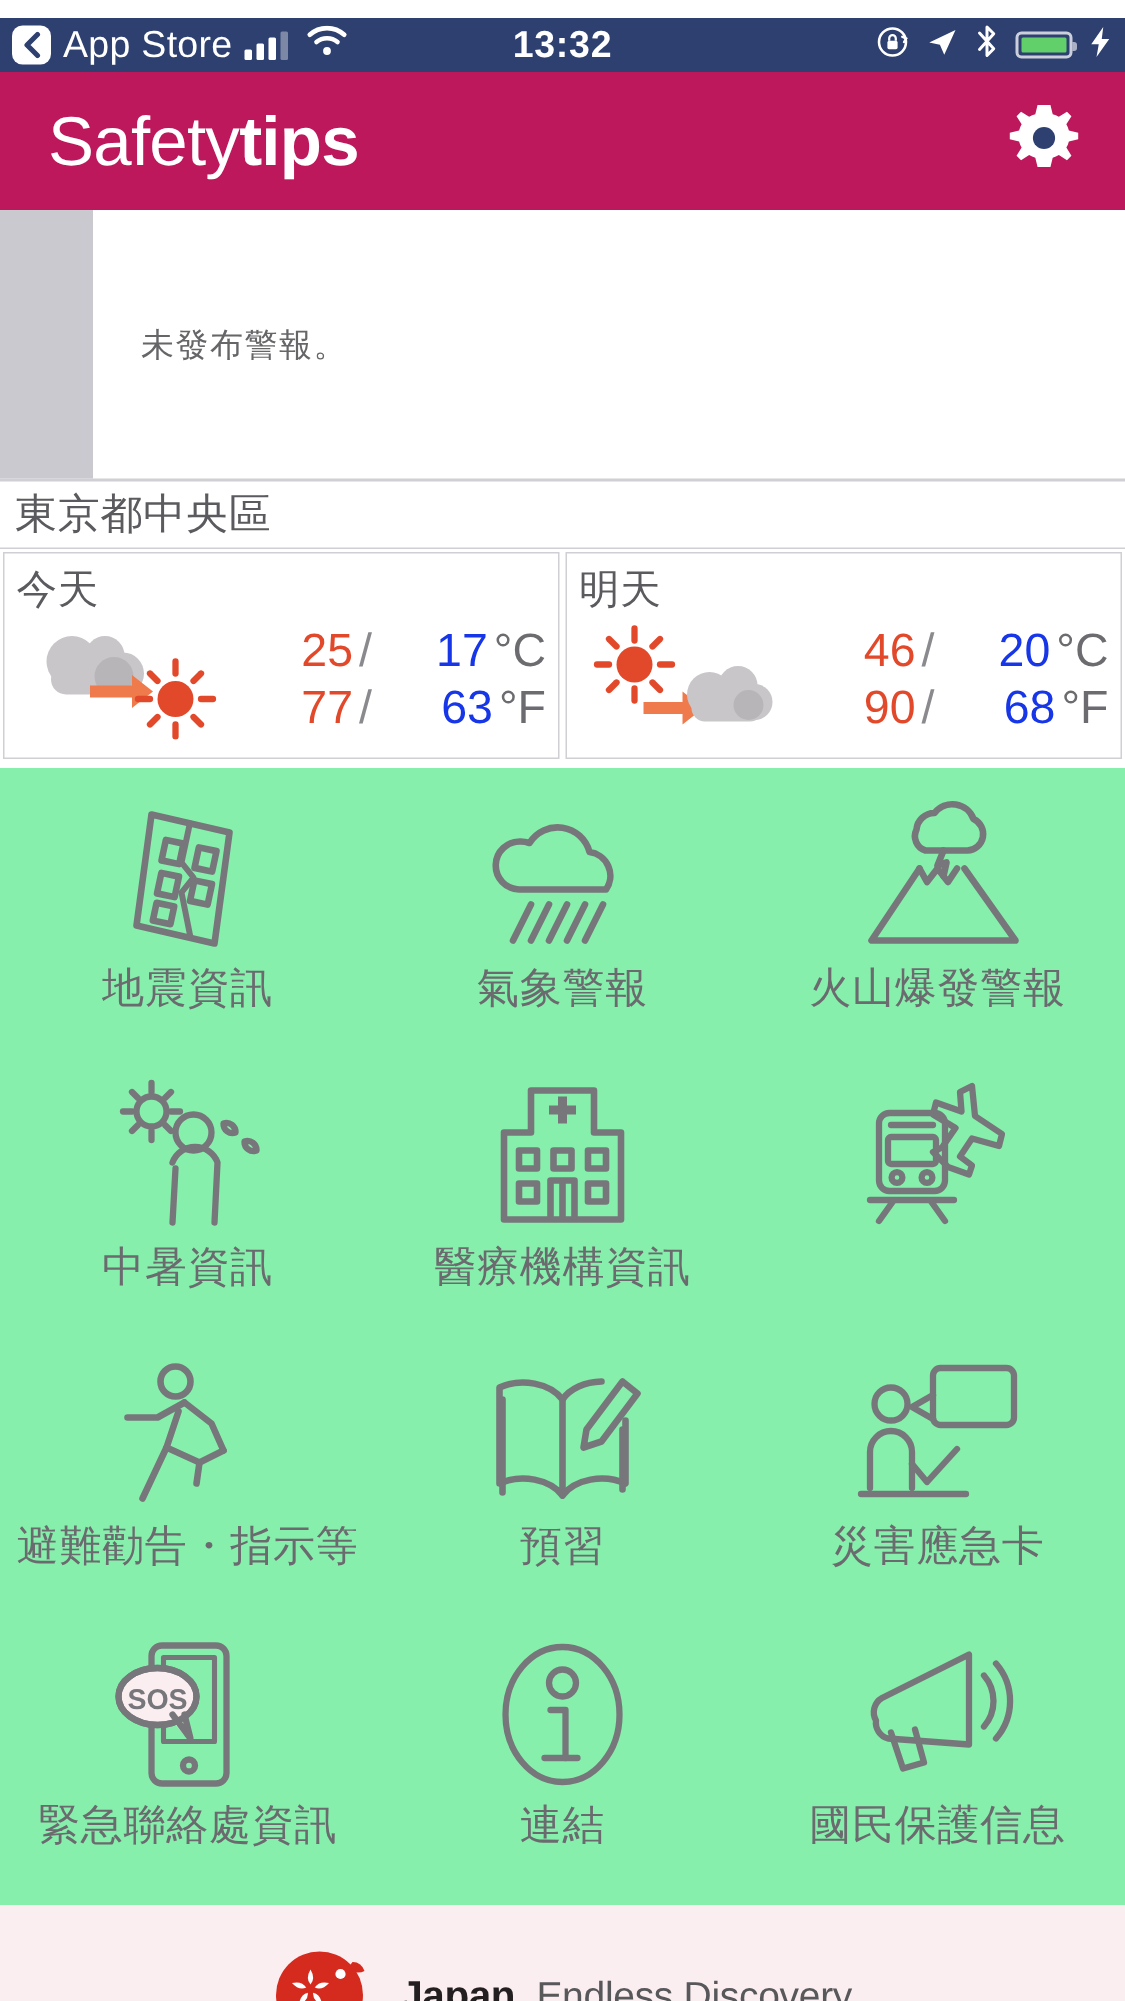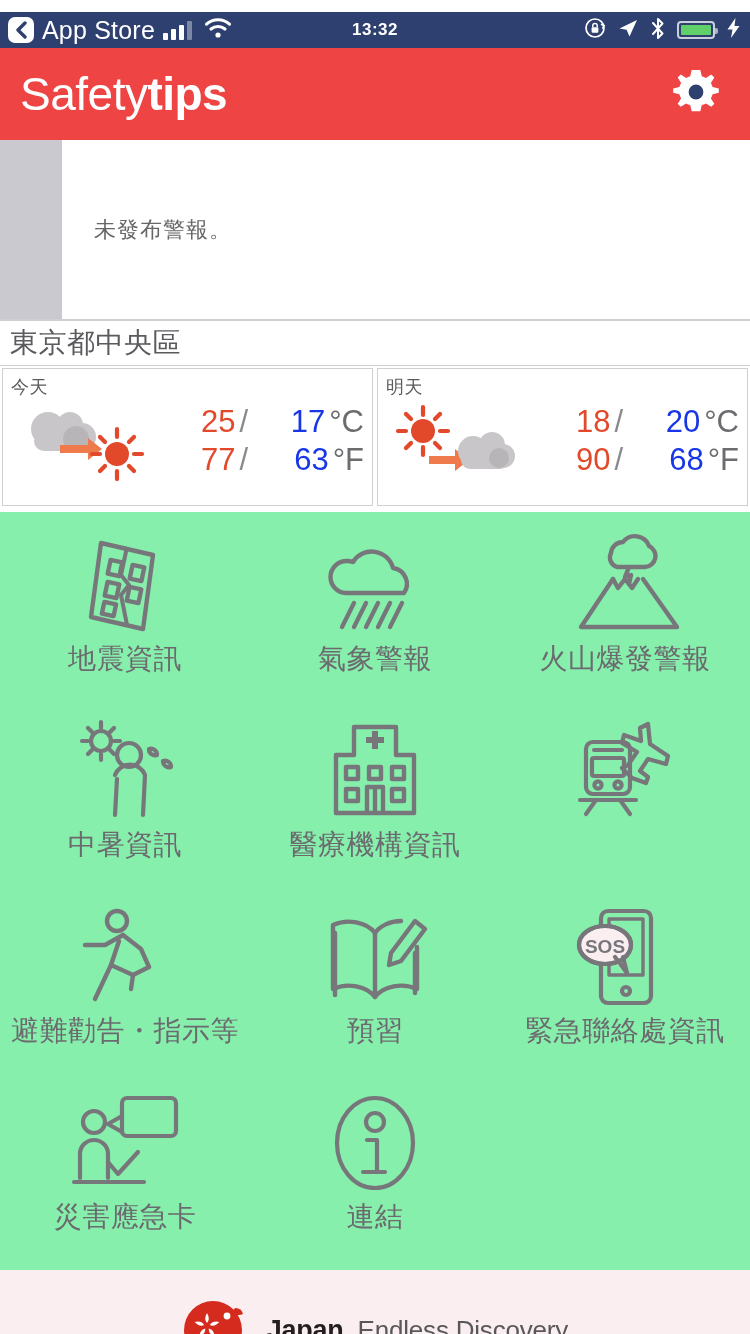--- a/index.html
+++ b/index.html
@@ -52,21 +52,21 @@
   .signal-bars i.b1 { height: 7px; }
   .signal-bars i.b2 { height: 11px; }
   .signal-bars i.b3 { height: 15px; }
   .signal-bars i.b4 { height: 19px; opacity: 0.38; }
   .wifi-ico { margin-left: 4px; }
 
   .sb-time {
     position: absolute;
     left: 0; right: 0;
     text-align: center;
-    font-size: 17px;
+    font-size: 25px;
     font-weight: bold;
     letter-spacing: 0.5px;
   }
   .sb-right {
     margin-left: auto;
     display: flex;
     align-items: center;
     gap: 11px;
     padding-right: 9px;
   }
@@ -88,24 +88,24 @@
   .battery i {
     display:block;
     height:100%;
     background: #62d06a;
     border-radius:1px;
   }
 
   
   .navbar {
     height: 92px;
-    background: #ef4444;
-    display: flex;
-    align-items: center;
-    padding: 0 26px 0 20px;
+    background: #be185d;
+    display: flex;
+    align-items: center;
+    padding: 0 26px 0 32px;
   }
   .brand { color: #ffffff; line-height: 1; white-space: nowrap; }
   .brand .thin {
     font-size: 46px;
     font-weight: 300;
     letter-spacing: -0.5px;
   }
   .brand .bold {
     font-size: 46px;
     font-weight: bold;
@@ -163,21 +163,21 @@
     gap: 4px;
     padding: 2px 2px 0 2px;
   }
   .wx-card {
     flex: 1;
     border: 1px solid #cfcfd4;
     padding: 6px 8px 10px 8px;
     min-height: 138px;
   }
   .wx-day {
-    font-size: 18px;
+    font-size: 27px;
     color: #5b5b5f;
     margin-bottom: 2px;
     letter-spacing: 0.5px;
   }
   .wx-row {
     display: flex;
     align-items: center;
   }
   .wx-icon {
     width: 140px;
@@ -404,21 +404,21 @@
                 <circle cx="82" cy="50" r="15"></circle>
                 <circle cx="101" cy="44" r="13"></circle>
                 <circle cx="112" cy="55" r="12"></circle>
                 <rect x="70" y="50" width="48" height="18" rx="9"></rect>
               </g>
               <circle cx="108" cy="57" r="10" fill="#b8b5b8"></circle>
             </svg>
           </div>
           <div class="wx-temps">
             <div class="wx-line">
-              <span class="wx-hi">18</span>
+              <span class="wx-hi">46</span>
               <span class="wx-sep">/</span>
               <span class="wx-lo-w"><span class="wx-lo">20</span><span class="wx-unit">°C</span></span>
             </div>
             <div class="wx-line">
               <span class="wx-hi">90</span>
               <span class="wx-sep">/</span>
               <span class="wx-lo-w"><span class="wx-lo">68</span><span class="wx-unit">°F</span></span>
             </div>
           </div>
         </div>
@@ -546,60 +546,71 @@
           <path d="M54 90 a30 22 0 0 1 42 -8 V40"></path>
           <path d="M14 26 V88 M94 46 V86"></path>
           <path d="M70 46 l24 -32 l10 8 l-24 32 l-12 4 Z"></path>
         </svg>
       </div>
       <div class="tile-label">預習</div>
     </div>
 
     <div class="tile">
       <div class="tile-ico">
+        <svg width="110" height="102" viewBox="0 0 110 102" fill="none" stroke="#77777b" stroke-width="4.2" stroke-linecap="round" stroke-linejoin="round">
+          <rect x="52" y="6" width="54" height="38" rx="5"></rect>
+          <path d="M52 24 l-14 8 l14 8"></path>
+          <circle cx="24" cy="30" r="11"></circle>
+          <path d="M10 86 V62 a14 14 0 0 1 28 0 v24"></path>
+          <path d="M38 70 l10 12 l20 -22"></path>
+          <line x1="4" y1="90" x2="74" y2="90"></line>
+        </svg>
+      </div>
+      <div class="tile-label">災害應急卡</div>
+    </div>
+
+    <div class="tile">
+      <div class="tile-ico">
         <svg width="100" height="104" viewBox="0 0 100 104" fill="none" stroke="#77777b" stroke-width="4.2" stroke-linecap="round" stroke-linejoin="round">
           <rect x="26" y="6" width="50" height="92" rx="7"></rect>
           <circle cx="51" cy="86" r="4"></circle>
           <path d="M34 14 h34 v56 h-34 Z" stroke-width="3.4"></path>
           <ellipse cx="30" cy="40" rx="26" ry="19" fill="#fbeef1"></ellipse>
           <path d="M38 54 l10 12 l-2 -14" fill="#fbeef1" stroke="none"></path>
           <ellipse cx="30" cy="40" rx="26" ry="19"></ellipse>
           <path d="M40 52 l12 16 l-4 -16"></path>
           <text x="30" y="48" font-family="Liberation Sans, sans-serif" font-size="19" font-weight="bold" fill="#77777b" stroke="none" text-anchor="middle">SOS</text>
         </svg>
       </div>
       <div class="tile-label">緊急聯絡處資訊</div>
     </div>
 
     <div class="tile">
       <div class="tile-ico">
-        <svg width="110" height="102" viewBox="0 0 110 102" fill="none" stroke="#77777b" stroke-width="4.2" stroke-linecap="round" stroke-linejoin="round">
-          <rect x="52" y="6" width="54" height="38" rx="5"></rect>
-          <path d="M52 24 l-14 8 l14 8"></path>
-          <circle cx="24" cy="30" r="11"></circle>
-          <path d="M10 86 V62 a14 14 0 0 1 28 0 v24"></path>
-          <path d="M38 70 l10 12 l20 -22"></path>
-          <line x1="4" y1="90" x2="74" y2="90"></line>
-        </svg>
-      </div>
-      <div class="tile-label">災害應急卡</div>
-    </div>
-
-    <div class="tile">
-      <div class="tile-ico">
         <svg width="92" height="102" viewBox="0 0 92 102" fill="none" stroke="#77777b" stroke-width="4.2" stroke-linecap="round" stroke-linejoin="round">
           <ellipse cx="46" cy="51" rx="38" ry="45"></ellipse>
           <circle cx="46" cy="30" r="9"></circle>
           <path d="M38 48 h10 v32"></path>
           <line x1="34" y1="80" x2="56" y2="80"></line>
         </svg>
       </div>
       <div class="tile-label">連結</div>
     </div>
 
+    <div class="tile">
+      <div class="tile-ico">
+        <svg width="110" height="100" viewBox="0 0 110 100" fill="none" stroke="#77777b" stroke-width="4.2" stroke-linecap="round" stroke-linejoin="round">
+          <path d="M14 54 a11 11 0 0 1 4 -15 L76 10 v60 L22 66 a11 11 0 0 1 -8 -12 Z"></path>
+          <path d="M24 62 l8 24 l14 -4 l-6 -22"></path>
+          <path d="M86 24 a26 26 0 0 1 0 34"></path>
+          <path d="M94 16 a38 38 0 0 1 0 50"></path>
+        </svg>
+      </div>
+      <div class="tile-label">國民保護信息</div>
+    </div>
 
   </div>
 
   <div class="footer">
     <div class="jp-logo">
       <span>
         <svg width="76" height="76" viewBox="0 0 76 76">
           <circle cx="36" cy="40" r="29" fill="#d52b1e"></circle>
           <path d="M58 18 a8 8 0 0 1 8 6 a9 9 0 0 1 -11 -2 Z" fill="#d52b1e"></path>
           <path d="M12 62 a7 7 0 0 1 -7 5 a8 8 0 0 1 9 -3 Z" fill="#d52b1e"></path>

